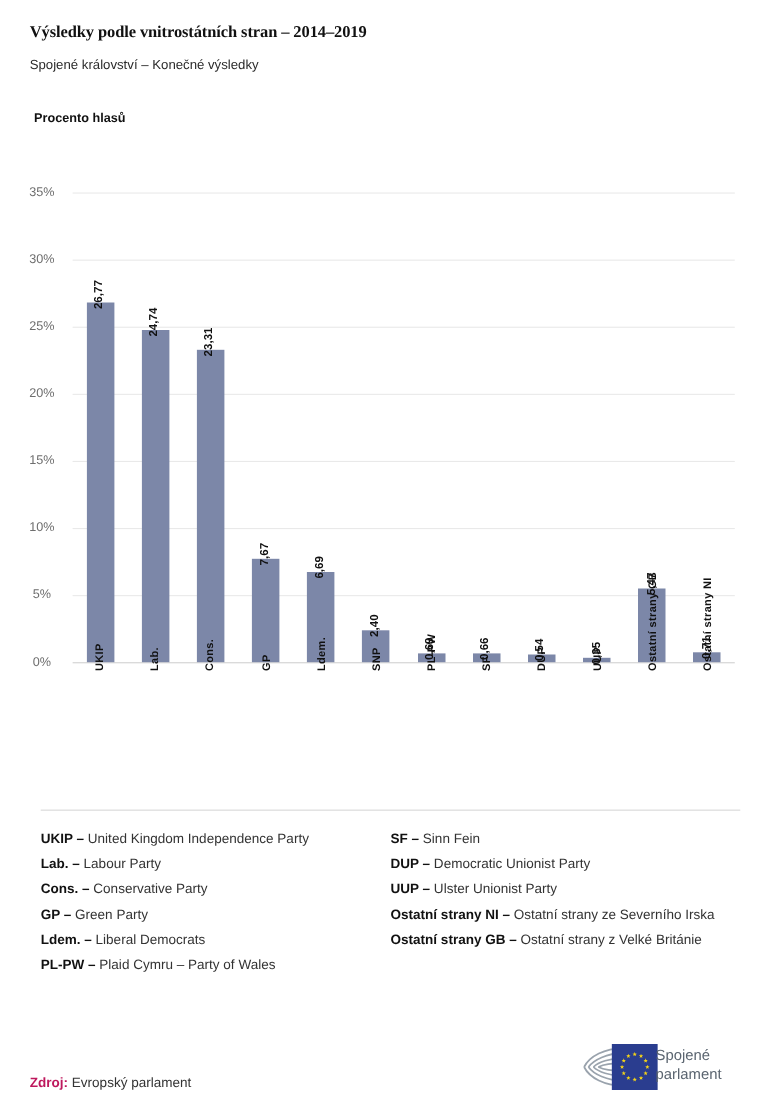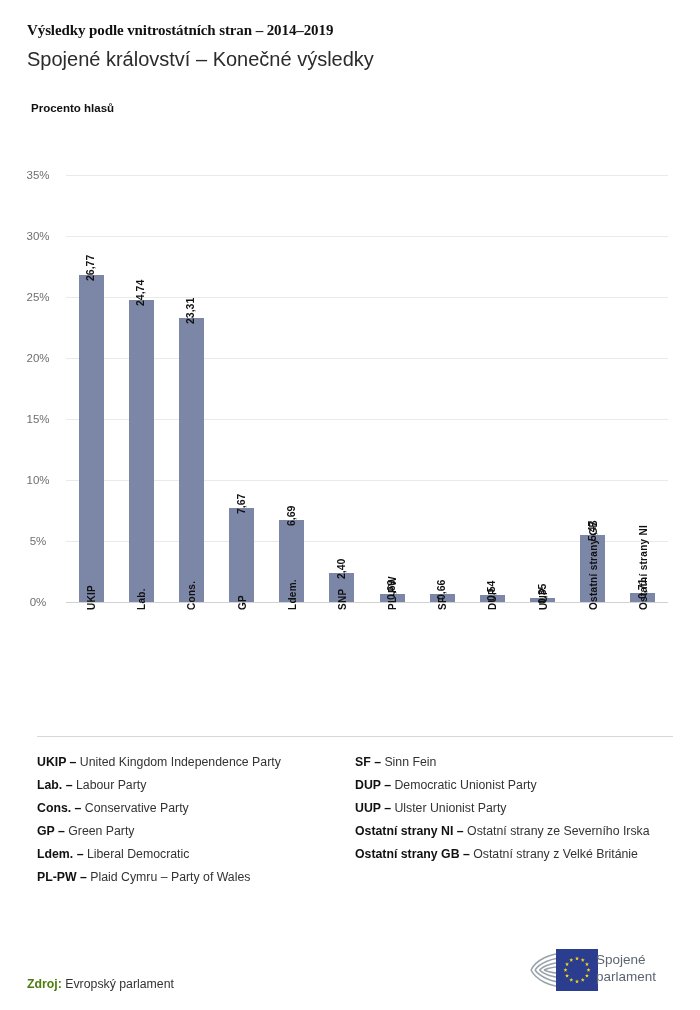--- a/index.html
+++ b/index.html
@@ -20,21 +20,21 @@
   #header { position: absolute; left: 27px; top: 20px; right: 20px; }
   #chart-title {
     font-size: 15px;
     font-weight: bold;
     letter-spacing: -0.1px;
     color: #111111;
     line-height: 20px;
     font-family: Liberation Serif, serif;
   }
   #chart-subtitle {
-    font-size: 20px;
+    font-size: 12px;
     font-weight: normal;
     color: #2b2b2b;
     line-height: 20px;
     margin-top: 9px;
   }
   #axis-caption {
     position: absolute;
     left: 31px;
     top: 102px;
     font-size: 11.5px;
@@ -133,21 +133,21 @@
   #footer {
     position: absolute;
     left: 27px;
     top: 977px;
     width: 646px;
   }
   #source {
     font-size: 12.3px;
     color: #333333;
   }
-  #source .src-label { font-weight: bold; color: #4d7c0f; }
+  #source .src-label { font-weight: bold; color: #be185d; }
 
   #ep-logo {
     position: absolute;
     left: 526px;
     top: 949px;
     width: 148px;
     height: 44px;
   }
   #ep-logo-text {
     position: absolute;
@@ -228,21 +228,21 @@
   </div>
 
 <div id="legend">
   <div id="legend-divider"></div>
   <div class="legend-cols">
     <div class="legend-col" id="legend-left">
         <div class="legend-item"><span class="abbr">UKIP –</span><span> United Kingdom Independence Party</span></div>
         <div class="legend-item"><span class="abbr">Lab. –</span><span> Labour Party</span></div>
         <div class="legend-item"><span class="abbr">Cons. –</span><span> Conservative Party</span></div>
         <div class="legend-item"><span class="abbr">GP –</span><span> Green Party</span></div>
-        <div class="legend-item"><span class="abbr">Ldem. –</span><span> Liberal Democratic</span></div>
+        <div class="legend-item"><span class="abbr">Ldem. –</span><span> Liberal Democrats</span></div>
         <div class="legend-item"><span class="abbr">PL-PW –</span><span> Plaid Cymru – Party of Wales</span></div>
       </div>
     <div class="legend-col right" id="legend-right">
         <div class="legend-item"><span class="abbr">SF –</span><span> Sinn Fein</span></div>
         <div class="legend-item"><span class="abbr">DUP –</span><span> Democratic Unionist Party</span></div>
         <div class="legend-item"><span class="abbr">UUP –</span><span> Ulster Unionist Party</span></div>
         <div class="legend-item"><span class="abbr">Ostatní strany NI –</span><span> Ostatní strany ze Severního Irska</span></div>
         <div class="legend-item"><span class="abbr">Ostatní strany GB –</span><span> Ostatní strany z Velké Británie</span></div>
       </div>
   </div>

